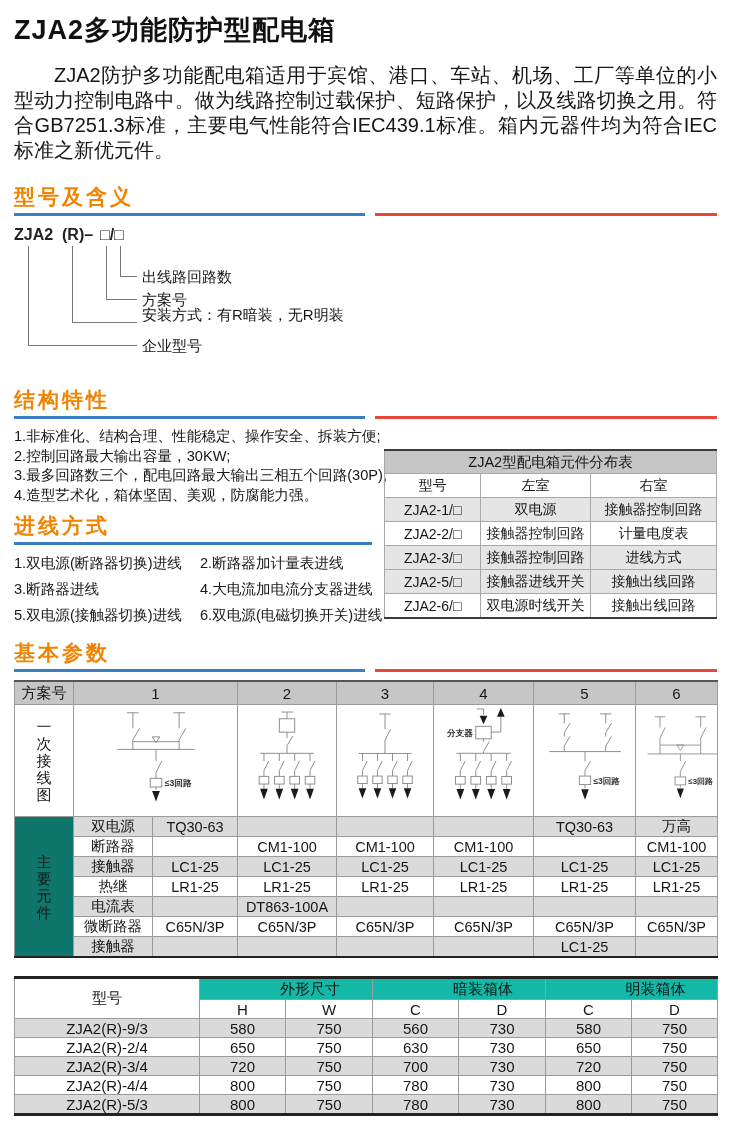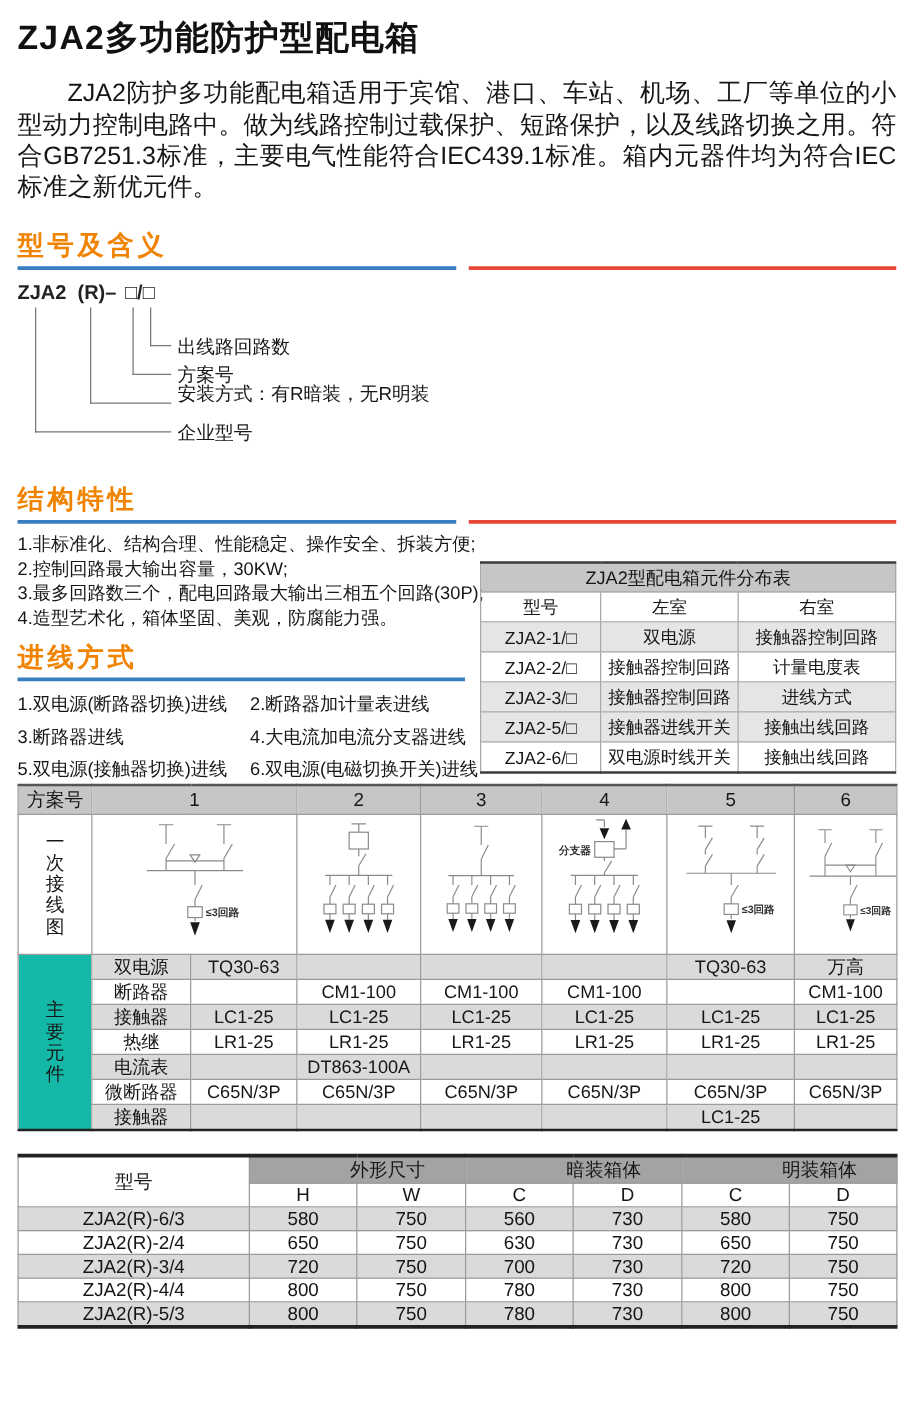--- a/index.html
+++ b/index.html
@@ -36,28 +36,28 @@
   .dist-table tr.stripe td{background:#e5e5e5;}
 
   
   .params-table{width:703px;table-layout:fixed;font-size:14.5px;text-align:center;border-top:2px solid #555;border-bottom:2px solid #222;margin-top:2px;}
   .params-table td,.params-table th{border:1px solid #9b9b9b;padding:0 1px;font-weight:normal;overflow:hidden;}
   .params-table .hdr{background:#c6c6c6;height:22px;font-size:15px;}
   .params-table .vlabel{background:#fff;font-size:15px;letter-spacing:1px;}
   .params-table .vlabel .vtxt{width:1em;margin:0 auto;line-height:17px;word-break:break-all;text-align:center;}
   .params-table tr.comp td{height:19px;}
   .params-table tr.comp.stripe td{background:#dadada;}
-  .params-table tr.comp td.keep-white{background:#14b8a6;}
+  .params-table tr.comp td.keep-white{background:#0f766e;}
   .diag-cell{height:111px;vertical-align:middle;background:#fff;padding:0;}
   .diag-cell svg{display:block;margin:0 auto;}
 
   
   .size-table{width:703px;table-layout:fixed;font-size:15px;text-align:center;border-top:3px solid #222;border-bottom:3px solid #222;margin-top:18px;}
   .size-table td,.size-table th{border:1px solid #9b9b9b;padding:0;height:18px;font-weight:normal;}
-  .size-table .ghdr{background:#a3a3a3;height:20px;padding-left:48px;}
+  .size-table .ghdr{background:#14b8a6;height:20px;padding-left:48px;}
   .size-table tr.stripe td{background:#dadada;}
 
   svg .ln{stroke:#8a8a8a;stroke-width:1;fill:none;}
   svg .fillb{fill:#1a1a1a;stroke:none;}
   svg .lbl{font-size:9px;font-weight:bold;fill:#333;font-family:"Liberation Sans",sans-serif;}
 </style>
 </head>
 <body>
 
 <div class="page">
@@ -150,20 +150,27 @@
           </tr>
       <tr>
             <td>ZJA2-6/□</td>
             <td>双电源时线开关</td>
             <td>接触出线回路</td>
           </tr>
     </tbody>
       </table>
   </div>
 
+  <div class="sec-head" style="margin-top:16px;">
+    <div class="sec-title">基本参数</div>
+    <div class="sec-rule">
+        <span class="blue"></span>
+        <span class="red"></span>
+      </div>
+  </div>
 
   <table class="params-table">
     <colgroup>
       <col style="width:59px;">
         <col style="width:79px;">
         <col style="width:85px;">
         <col style="width:99px;">
       <col style="width:97px;">
         <col style="width:100px;">
         <col style="width:102px;">
@@ -342,21 +349,21 @@
     </tr>
     <tr>
       <th>H</th>
       <th>W</th>
       <th>C</th>
       <th>D</th>
       <th>C</th>
       <th>D</th>
     </tr>
     <tr class="stripe">
-      <td>ZJA2(R)-6/3</td>
+      <td>ZJA2(R)-9/3</td>
       <td>580</td>
       <td>750</td>
       <td>560</td>
       <td>730</td>
       <td>580</td>
       <td>750</td>
     </tr>
     <tr>
       <td>ZJA2(R)-2/4</td>
       <td>650</td>

